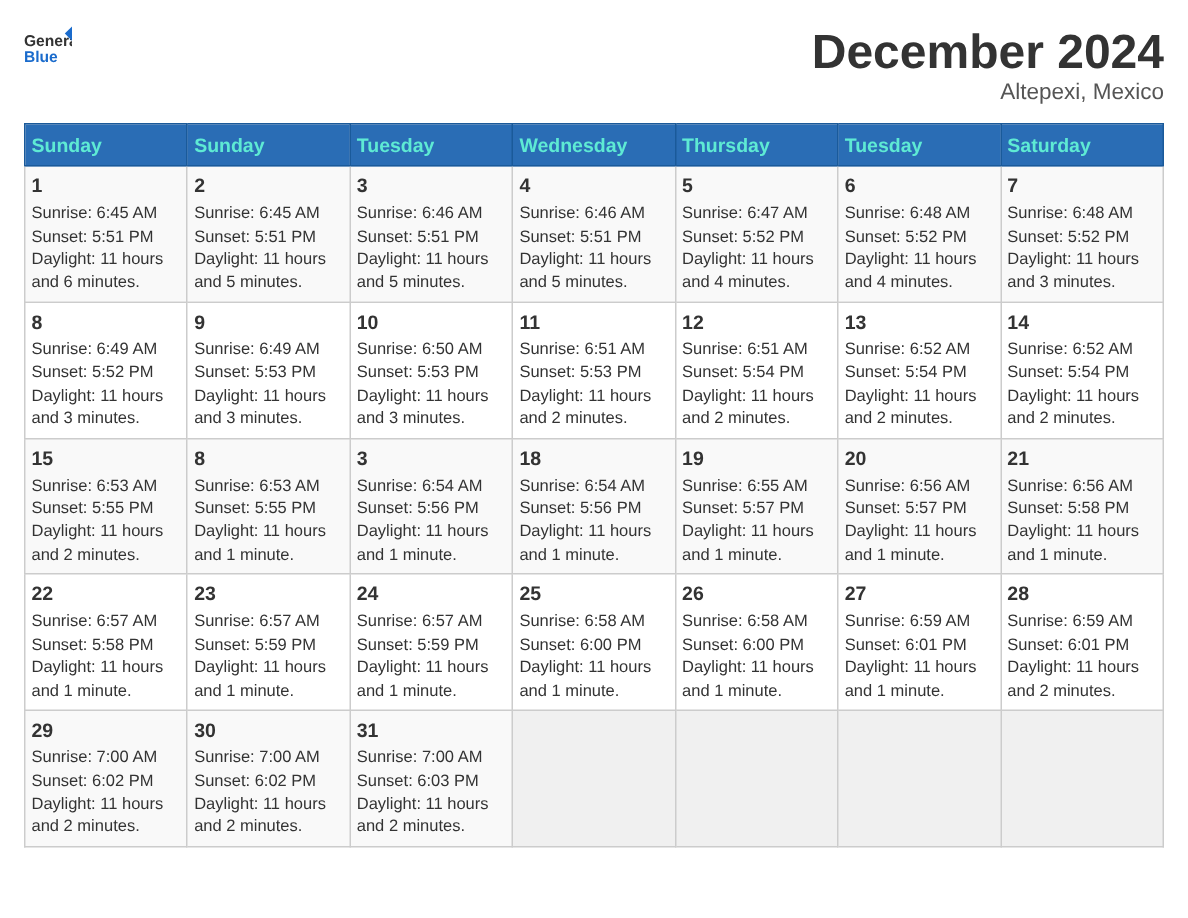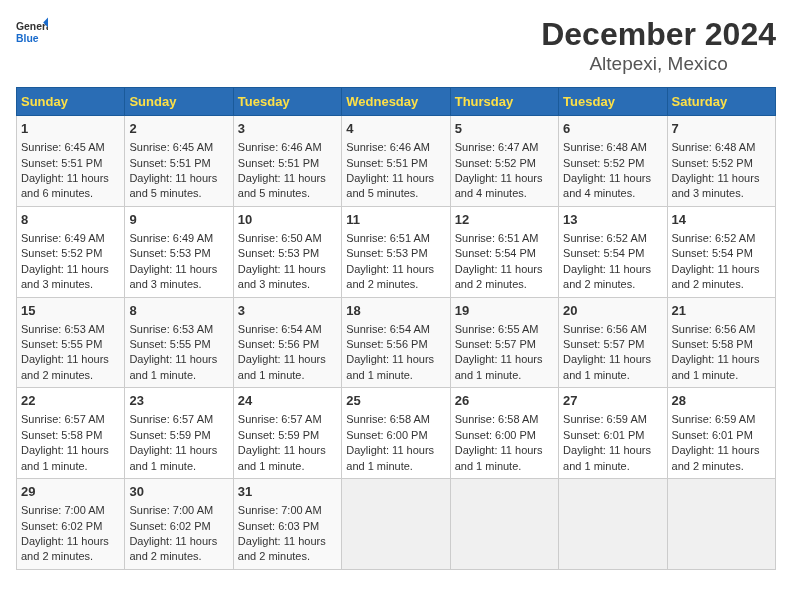--- a/index.html
+++ b/index.html
@@ -19,39 +19,39 @@
     .logo {
       display: flex;
       align-items: center;
       gap: 4px;
     }
     .logo-icon {
       width: 32px;
       height: 32px;
     }
     .title-area {
-      text-align: center;
+      text-align: right;
     }
     .month-title {
       font-size: 32px;
       font-weight: bold;
       color: #333;
     }
     .location {
-      font-size: 19px;
+      font-size: 15px;
       color: #555;
     }
     table {
       width: 100%;
       border-collapse: collapse;
       font-size: 11px;
     }
     thead tr th {
       background-color: #2a6db5;
-      color: #fde047;
+      color: #5eead4;
       padding: 6px 4px;
       text-align: left;
       font-size: 13px;
       border: 1px solid #1a5a9a;
     }
     tbody tr td {
       vertical-align: top;
       padding: 4px 4px;
       border: 1px solid #ccc;
       width: calc(100%/7);

